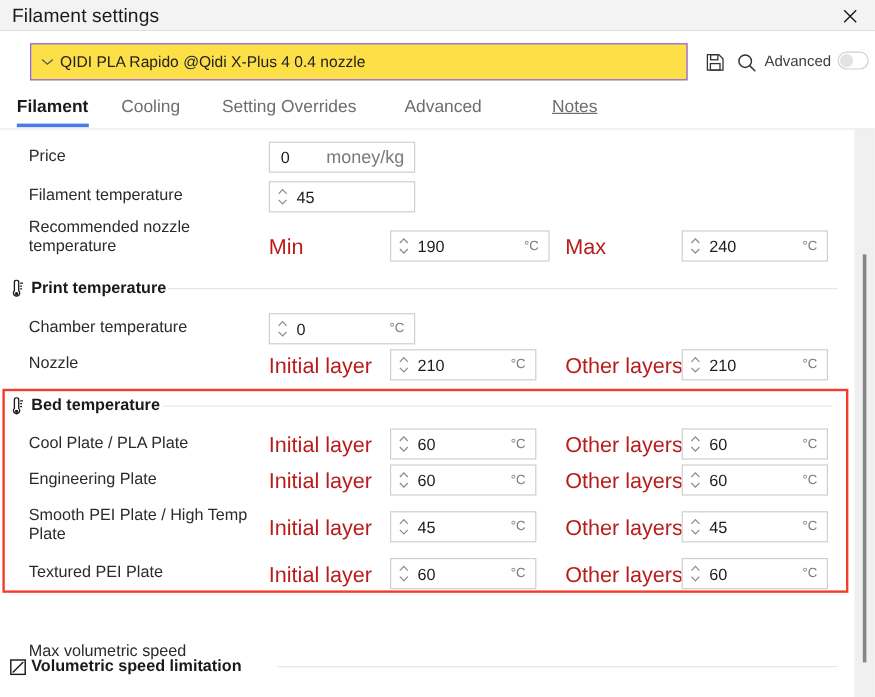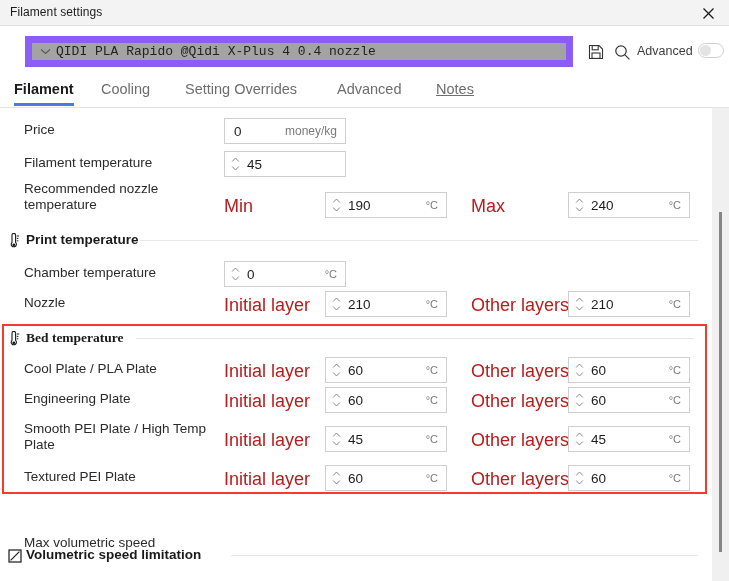--- a/index.html
+++ b/index.html
@@ -13,43 +13,42 @@
   }
 
   
   #titlebar {
     position: absolute; left: 0; top: 0; width: 729px; height: 26px;
     background: #f3f3f3;
     border-bottom: 1px solid #e2e2e2;
   }
   #title-text {
     position: absolute; left: 10px; top: 5px;
-    font-size: 12px; color: #1b1b1b;
+    font-size: 16px; color: #1b1b1b;
     letter-spacing: .1px;
   }
   #close-btn {
     position: absolute; right: 0; top: 0; width: 42px; height: 26px;
     display: flex; align-items: center; justify-content: center;
     cursor: pointer;
   }
   #close-btn svg { display: block; }
 
   
   #toolbar {
     position: absolute; left: 0; top: 26px; width: 729px; height: 51px;
     background: #ffffff;
   }
   #preset-combo {
     position: absolute; left: 25px; top: 10px;
     width: 548px; height: 31px;
-    border: 7px solid #8b5cf6;
-    background: #a3a3a3;
+    border: 1px solid #8b5cf6;
+    background: #fde047;
     display: flex; align-items: center;
     cursor: pointer;
-    font-family: Liberation Mono, monospace;
   }
   #preset-chevron {
     margin-left: 8px; margin-right: 5px;
     display: flex; align-items: center;
   }
   #preset-label {
     font-size: 13px; color: #222; white-space: nowrap;
   }
   #save-icon-btn {
     position: absolute; left: 586px; top: 16px;
@@ -129,21 +128,21 @@
   .spin svg { display: block; }
   .fval {
     font-size: 13.5px; color: #1d1d1d;
     margin-left: 5px; flex: 1 1 auto;
   }
   .field.nospin .fval { margin-left: 9px; }
   .funit {
     font-size: 11px; color: #7a7a7a; margin-right: 8px;
     flex: 0 0 auto; white-space: nowrap;
   }
-  .funit.wide { font-size: 12px; }
+  .funit.wide { font-size: 15px; }
 
   
   .section {
     position: absolute; left: 0; width: 712px; height: 22px;
   }
   .section-icon {
     position: absolute; left: 6px; top: 2px;
     width: 17px; height: 17px;
     display: flex; align-items: center; justify-content: center;
   }
@@ -231,21 +230,21 @@
   </div>
   <div class="tab" style="left:101px;">
     <span>Cooling</span>
   </div>
   <div class="tab" style="left:185px;">
     <span>Setting Overrides</span>
   </div>
   <div class="tab" style="left:337px;">
     <span>Advanced</span>
   </div>
-  <div class="tab" style="left:436px;text-decoration:underline;">
+  <div class="tab" style="left:460px;text-decoration:underline;">
     <span>Notes</span>
   </div>
 </div>
 
 <div id="content">
 
   <div class="row" style="top:8px;">
     <div class="row-label">Price</div>
     <div class="field nospin" style="left:224px; width:122px;">
       <span class="fval">0</span>
@@ -262,21 +261,21 @@
           <polyline points="1.2,10.5 4.5,14 7.8,10.5" fill="none" stroke="#8a8a8a" stroke-width="1"></polyline>
         </svg>
       </span>
       <span class="fval">45</span>
     </div>
   </div>
 
   <div class="row" style="top:74px; height:44px;">
     <div class="row-label two-line">Recommended nozzle temperature</div>
     <div class="sub-label" style="left:224px; top:14px;">Min</div>
-    <div class="field" style="left:325px; top:10px; width:122px;">
+    <div class="field" style="left:325px; top:10px; width:133px;">
       <span class="spin">
         <svg width="9" height="16" viewBox="0 0 9 16">
           <polyline points="1.2,5.5 4.5,2 7.8,5.5" fill="none" stroke="#8a8a8a" stroke-width="1"></polyline>
           <polyline points="1.2,10.5 4.5,14 7.8,10.5" fill="none" stroke="#8a8a8a" stroke-width="1"></polyline>
         </svg>
       </span>
       <span class="fval">190</span>
       <span class="funit">°C</span>
     </div>
     <div class="sub-label" style="left:471px; top:14px;">Max</div>
@@ -339,21 +338,21 @@
         <svg width="9" height="16" viewBox="0 0 9 16">
           <polyline points="1.2,5.5 4.5,2 7.8,5.5" fill="none" stroke="#8a8a8a" stroke-width="1"></polyline>
           <polyline points="1.2,10.5 4.5,14 7.8,10.5" fill="none" stroke="#8a8a8a" stroke-width="1"></polyline>
         </svg>
       </span>
       <span class="fval">210</span>
       <span class="funit">°C</span>
     </div>
   </div>
 
-  <div class="section" style="top:220px;font-family:Liberation Serif, serif;">
+  <div class="section" style="top:220px;">
     <div class="section-icon">
       <svg width="15" height="16" viewBox="0 0 15 16">
         <path d="M5 2.2 a1.8 1.8 0 0 1 3.6 0 v7.1 a2.6 2.6 0 1 1 -3.6 0 Z" fill="none" stroke="#1a1a1a" stroke-width="1.1"></path>
         <circle cx="6.8" cy="11.8" r="1.4" fill="#1a1a1a"></circle>
         <line x1="9.8" y1="3" x2="12.2" y2="3" stroke="#1a1a1a" stroke-width="1"></line>
         <line x1="9.8" y1="5.4" x2="11.4" y2="5.4" stroke="#1a1a1a" stroke-width="1"></line>
         <line x1="9.8" y1="7.8" x2="11.4" y2="7.8" stroke="#1a1a1a" stroke-width="1"></line>
       </svg>
     </div>
     <div class="section-title">Bed temperature</div>

